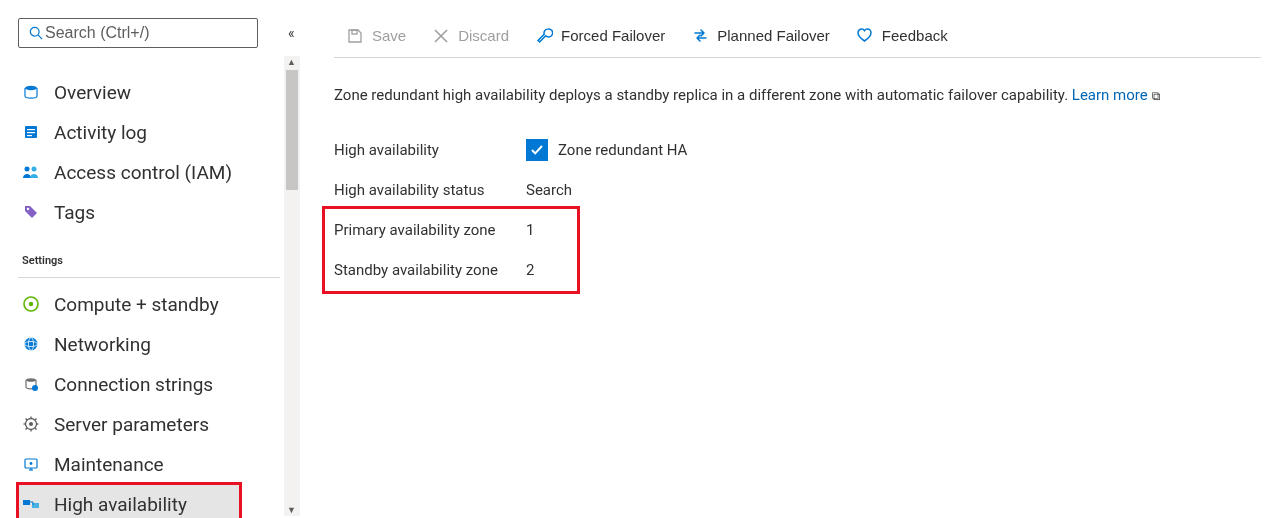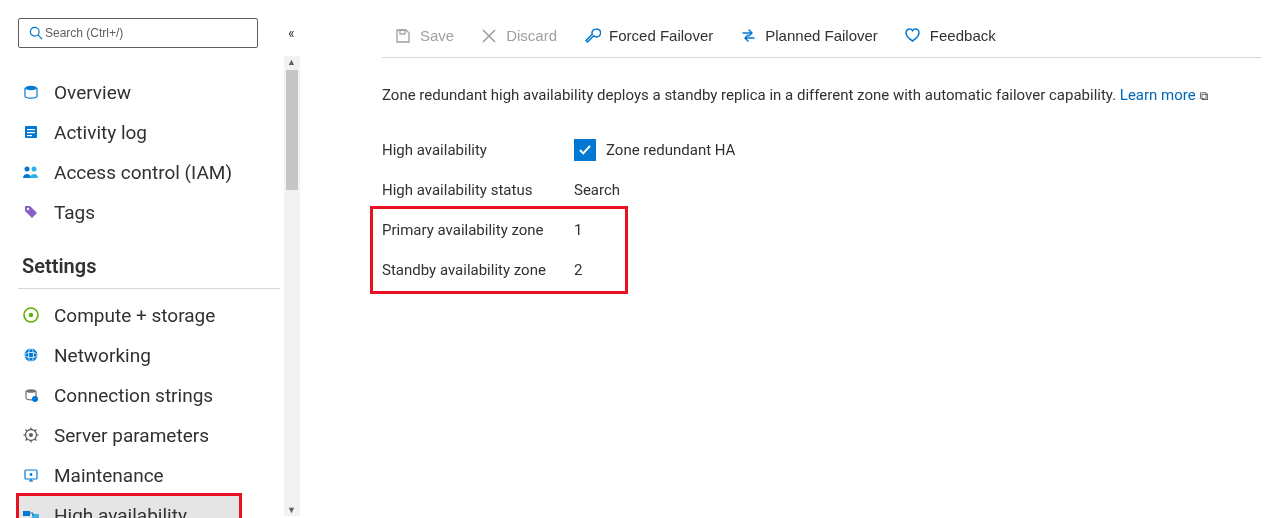--- a/index.html
+++ b/index.html
@@ -34,21 +34,21 @@
       height: 30px;
       width: 240px;
       padding: 0 8px;
       font-size: 14px;
       color: #605e5c;
     }
     .search-box input {
       border: none;
       outline: none;
       width: 100%;
-      font-size: 12px;
+      font-size: 16px;
       color: #c2410c;
       background: transparent;
     }
     .search-box input::placeholder { color: #605e5c; }
     .collapse-chevron {
       font-size: 14px;
       color: #323130;
       cursor: pointer;
       user-select: none;
     }
@@ -70,21 +70,21 @@
     .nav-icon {
       width: 18px;
       height: 18px;
       display: flex;
       align-items: center;
       justify-content: center;
       flex-shrink: 0;
     }
     .section-header {
       font-weight: 600;
-      font-size: 20px;
+      font-size: 11px;
       padding: 22px 0 8px 4px;
     }
     .section-divider {
       border: none;
       border-top: 1px solid #d6d6d6;
       width: 262px;
       margin: 2px 0 6px 0;
     }
 
     .highlight-red {
@@ -116,21 +116,20 @@
       position: absolute;
       left: 3px;
       font-size: 9px;
       color: #605e5c;
     }
 
     
     .main {
       flex: 1;
       padding: 18px 22px 0 34px;
-      margin-left: 48px;
     }
     .toolbar {
       display: flex;
       align-items: center;
       gap: 2px;
       height: 40px;
       border-bottom: 1px solid #d6d6d6;
       padding-bottom: 4px;
     }
     .tb-btn {
@@ -251,21 +250,21 @@
     <div class="section-header">Settings</div>
     <hr class="section-divider">
 
     <div class="nav-item">
       <span class="nav-icon">
         <svg width="16" height="16" viewBox="0 0 16 16">
             <circle cx="8" cy="8" r="7" fill="none" stroke="#5db300" stroke-width="1.6"></circle>
             <circle cx="8" cy="8" r="2.2" fill="#5db300"></circle>
           </svg>
       </span>
-      <span>Compute + storage</span>
+      <span>Compute + standby</span>
     </div>
 
     <div class="nav-item">
       <span class="nav-icon">
         <svg width="16" height="16" viewBox="0 0 16 16">
             <circle cx="8" cy="8" r="6.5" fill="#0078d4"></circle>
             <ellipse cx="8" cy="8" rx="6.5" ry="2.5" fill="none" stroke="#fff" stroke-width="0.8"></ellipse>
             <ellipse cx="8" cy="8" rx="2.5" ry="6.5" fill="none" stroke="#fff" stroke-width="0.8"></ellipse>
           </svg>
       </span>

